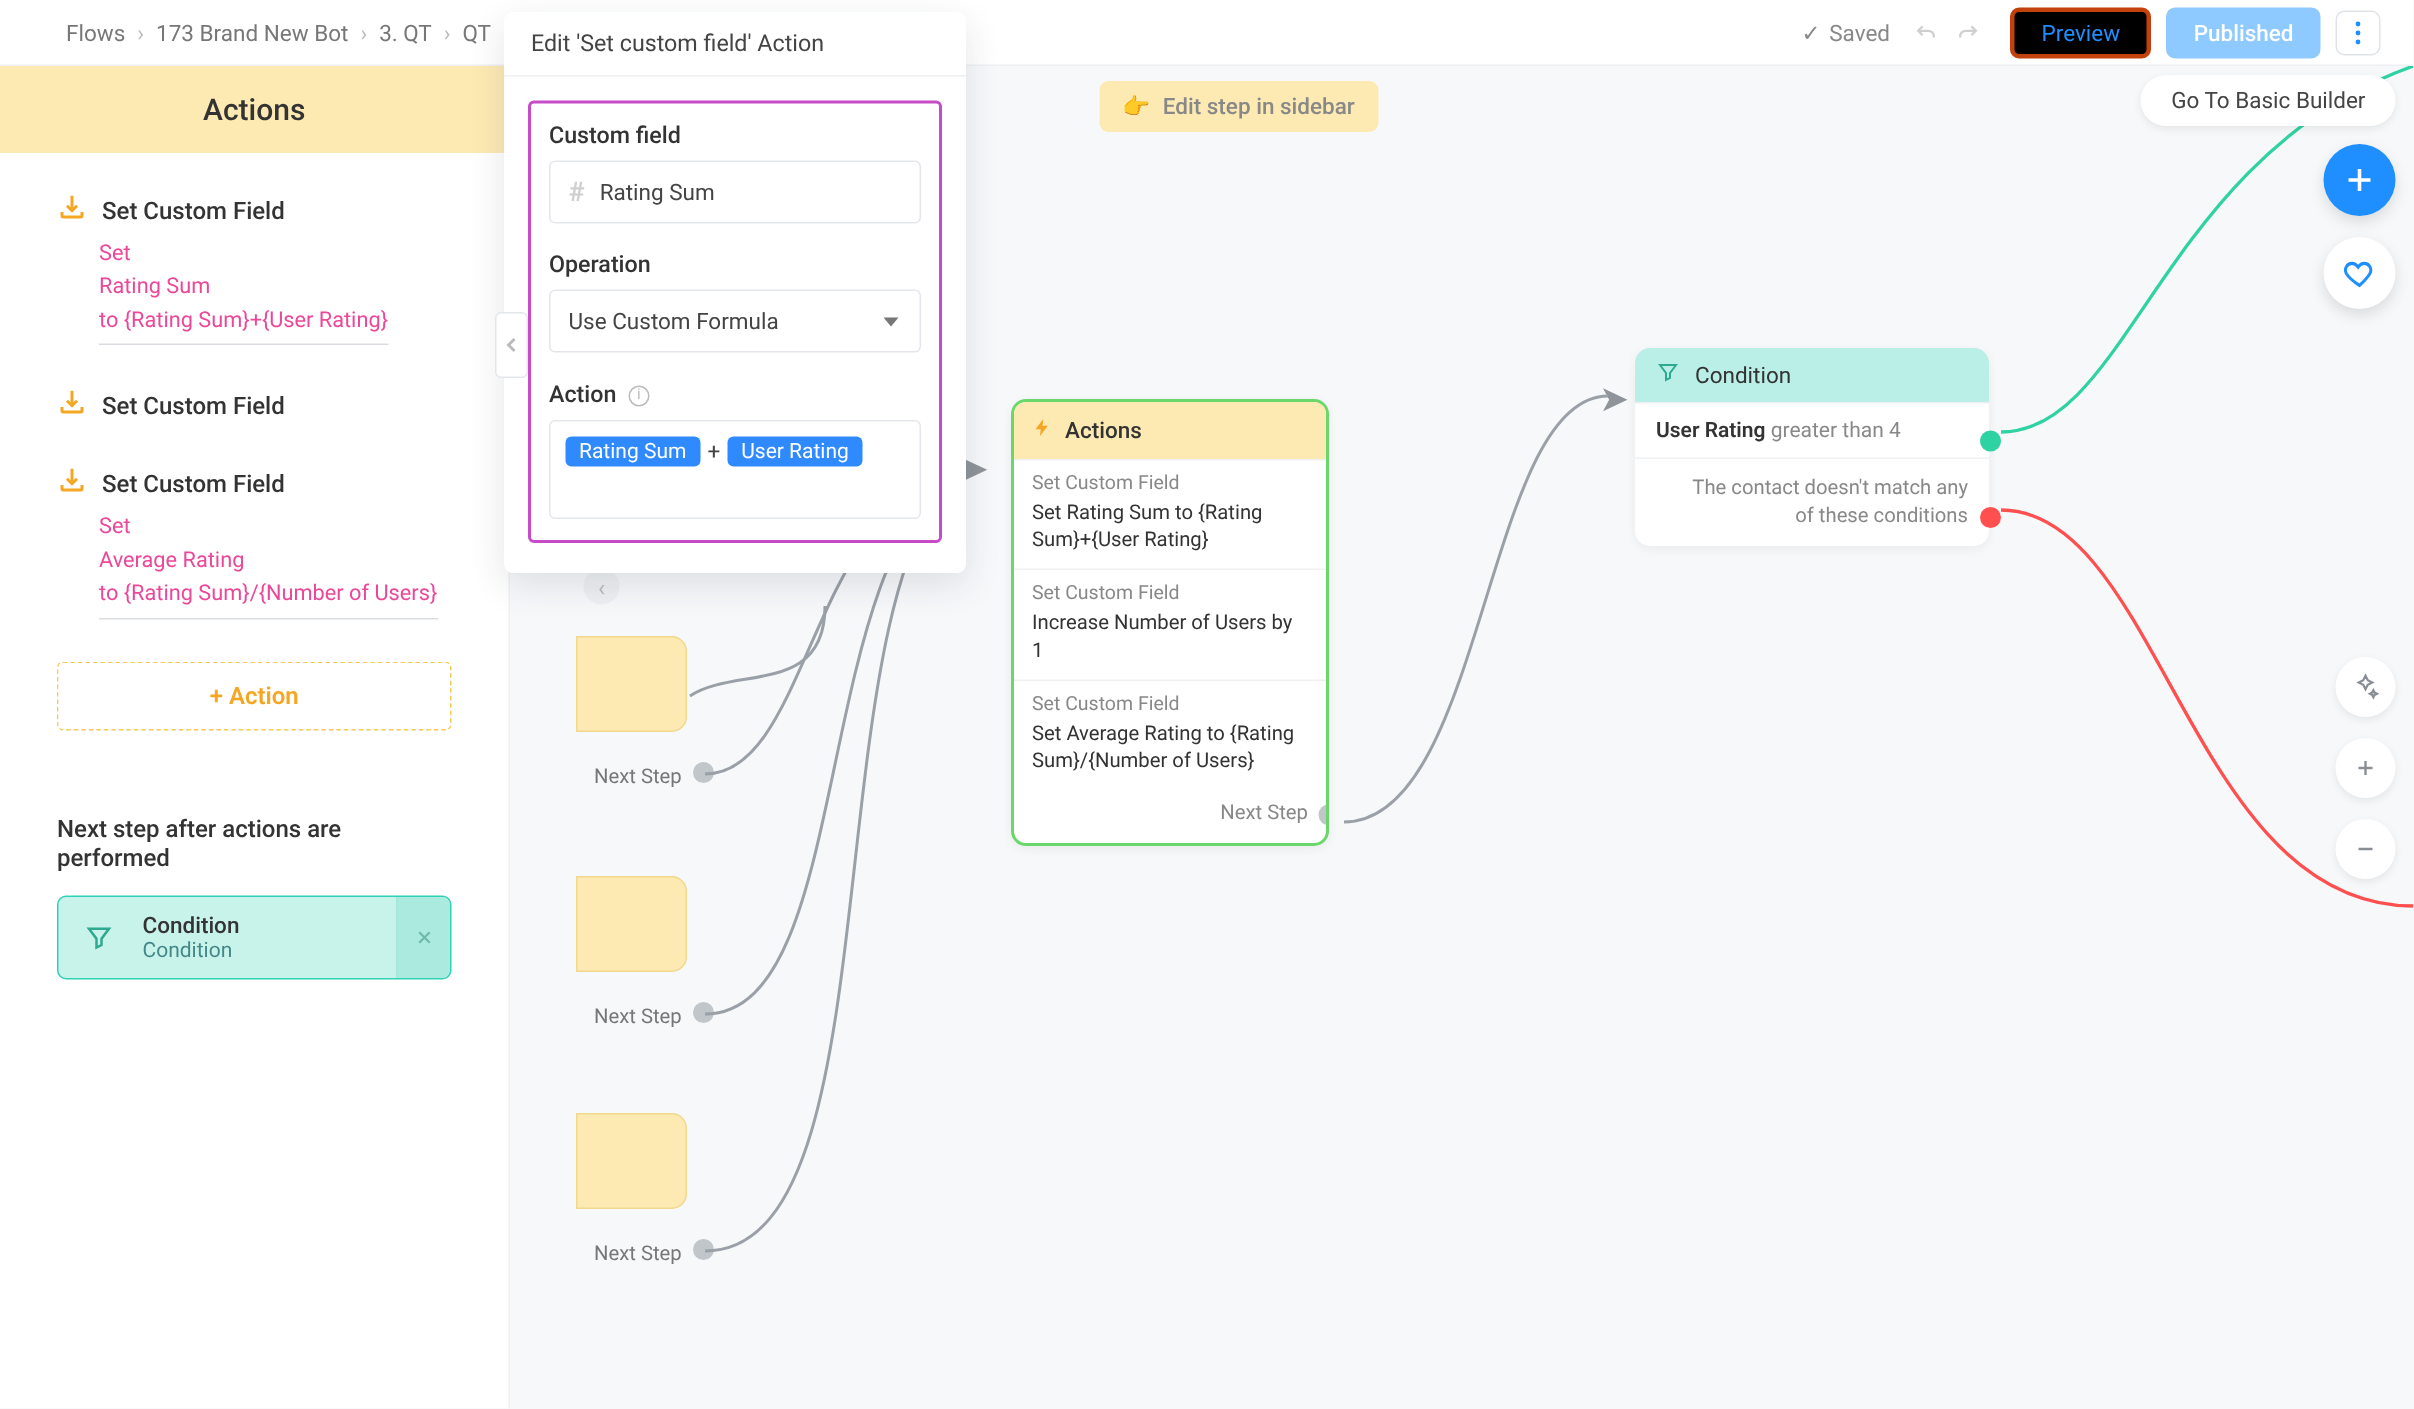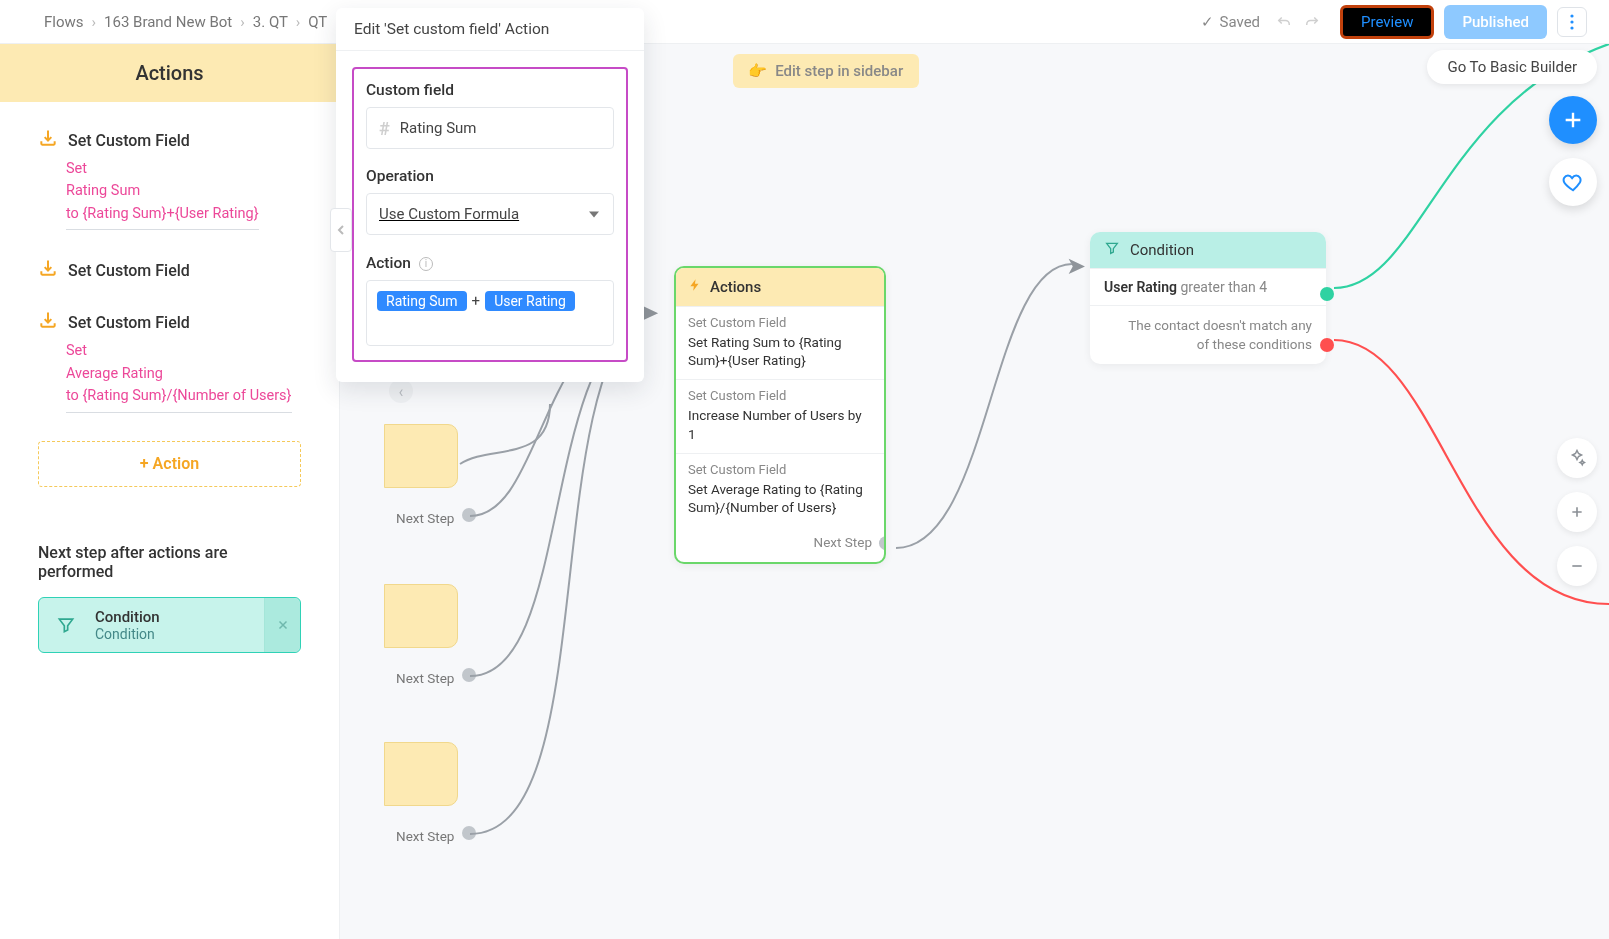--- a/index.html
+++ b/index.html
@@ -39,21 +39,21 @@
 
   
   .edit-panel { position:absolute; top:8px; left:336px; width:308px; background:#fff; border-radius:6px; box-shadow: 0 8px 24px rgba(30,40,60,0.12); z-index:20; overflow:hidden; }
   .edit-panel .hdr { padding: 12px 18px; font-size:15.5px; color:#444; border-bottom:1px solid #eef0f2; }
   .edit-panel .body { padding: 16px 16px 20px 16px; }
   .edit-panel .outline { border:2px solid #c64bc6; border-radius:4px; padding: 12px 12px 14px 12px; }
   .fld-label { font-size:15.5px; color:#333; margin-bottom:8px; font-weight:500;}
   .field-box { border:1px solid #e3e6ea; border-radius:4px; height:42px; display:flex; align-items:center; padding:0 12px; gap:10px; background:#fff; }
   .hash { color:#cfcfcf; font-weight:600; font-size:18px; }
   .field-box .val { font-size:15px; color:#444; }
-  .sel-box { position:relative;text-decoration:underline; }
+  .sel-box { position:relative; }
   .sel-box::after { content:""; position:absolute; right:14px; top:50%; width:0; height:0; border-left:5px solid transparent; border-right:5px solid transparent; border-top:6px solid #777; transform:translateY(-40%);}
   .value-box { border:1px solid #e3e6ea; border-radius:4px; background:#fff; padding:10px 10px 34px 10px; display:flex; align-items:center; gap:2px; flex-wrap:wrap;}
   .tag { background:#2f8aff; color:#fff; border-radius:4px; padding:2px 9px; font-size:14px; }
   .plus { color:#444; margin:0 3px; font-size:15px;}
   .info-dot { display:inline-block; width:14px; height:14px; border-radius:50%; border:1px solid #bbb; color:#bbb; font-size:10px; text-align:center; line-height:12px; margin-left:4px; vertical-align:middle;}
   .gap { height:18px; }
   
   .collapse-handle { position:absolute; left:330px; top:208px; width:22px; height:44px; background:#fff; border:1px solid #e3e6ea; border-radius:4px; display:flex; align-items:center; justify-content:center; color:#bbb; z-index:21; }
 
   
@@ -105,21 +105,21 @@
 
   .icon-orange { color:#f5a623; }
   .bolt { color:#f5a623; }
 </style>
 </head>
 <body>
 
 <div class="topbar">
   <span class="crumb">Flows</span>
   <span class="crumb-sep">›</span>
-  <span class="crumb">163 Brand New Bot</span>
+  <span class="crumb">173 Brand New Bot</span>
   <span class="crumb-sep">›</span>
   <span class="crumb">3. QT</span>
   <span class="crumb-sep">›</span>
   <span class="crumb">QT</span>
   <div class="spacer"></div>
   <div class="saved">
     <span>✓</span>
     <span>Saved</span>
   </div>
   <div class="undo">

